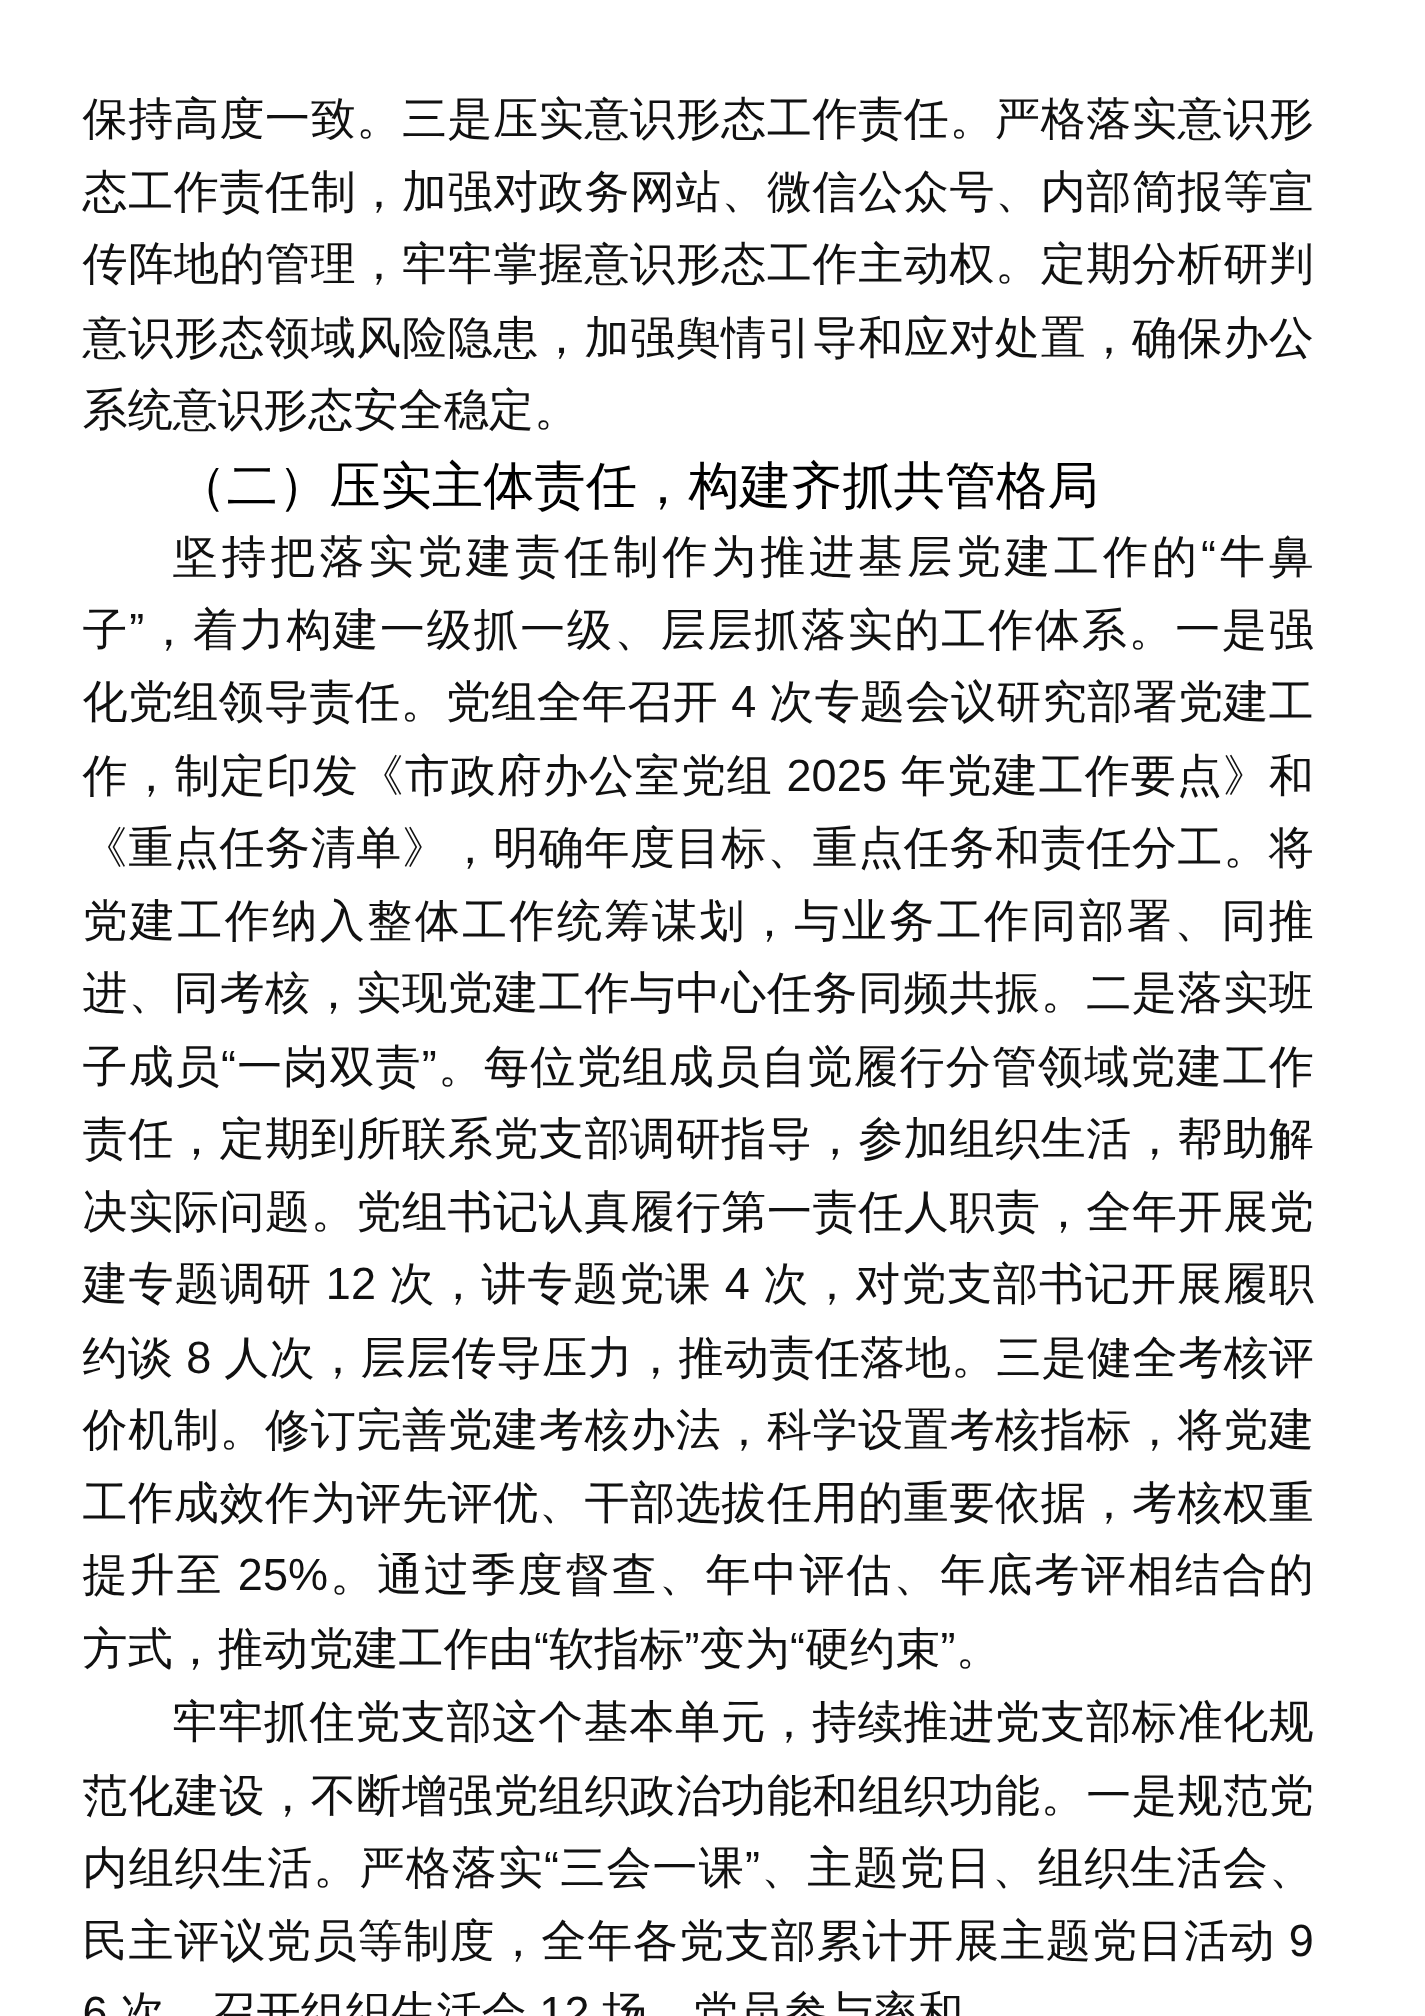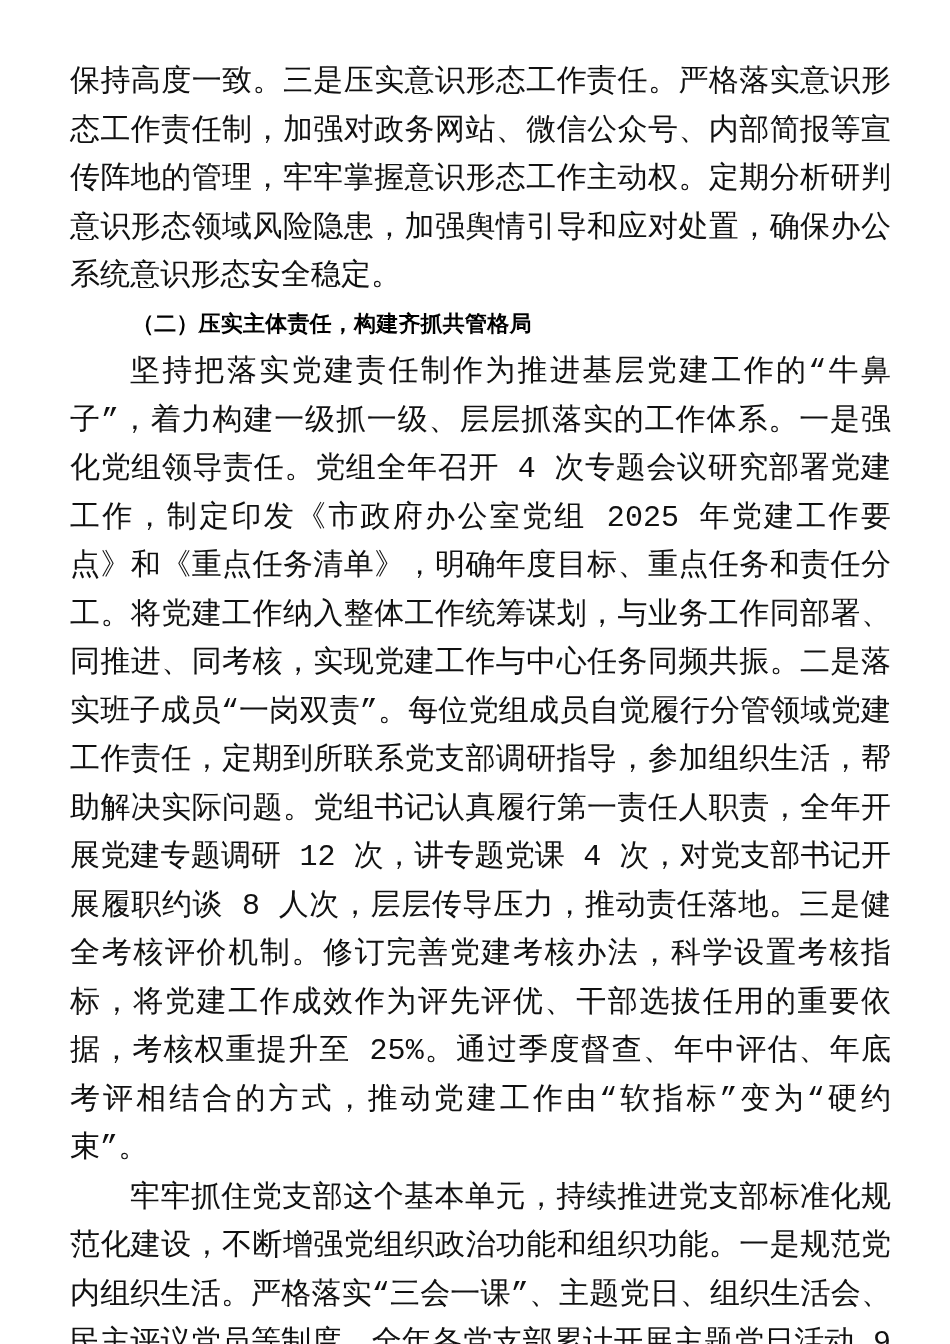--- a/index.html
+++ b/index.html
@@ -13,45 +13,44 @@
     font-family: "Liberation Sans", "DejaVu Sans", sans-serif;
     color: #111111;
     overflow: hidden;
   }
   .page {
     position: relative;
     width: 950px;
     height: 1344px;
     background: #ffffff;
     box-sizing: border-box;
-    padding: 56px 74px 0 70px;
+    padding: 56px 74px 0 55px;
   }
   .doc-body {
     width: 821px;
   }
   .para {
     font-size: 30px;
     line-height: 48.5px;
     text-align: justify;
     text-justify: inter-character;
     text-align-last: left;
     letter-spacing: 0.1px;
     margin: 0;
     color: #111111;
     font-weight: 400;
     word-break: break-all;
   }
   .para.indent {
     text-indent: 60px;
-    font-family: Liberation Mono, monospace;
   }
   .heading {
-    font-size: 22px;
+    font-size: 34px;
     line-height: 48.5px;
-    font-weight: bold;
+    font-weight: normal;
     color: #000000;
     margin: 0;
     text-indent: 62px;
     letter-spacing: 0.2px;
     white-space: nowrap;
   }
   .spacer-sm { height: 1px; }
 </style>
 </head>
 <body>

